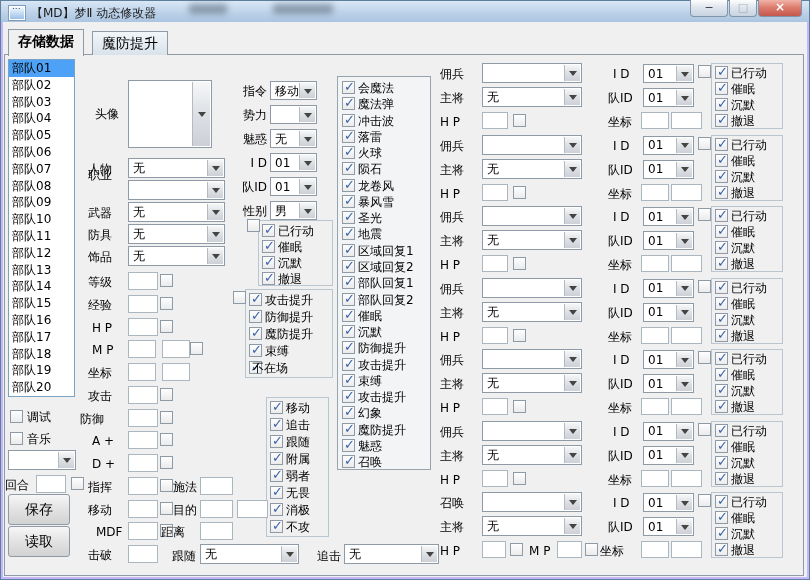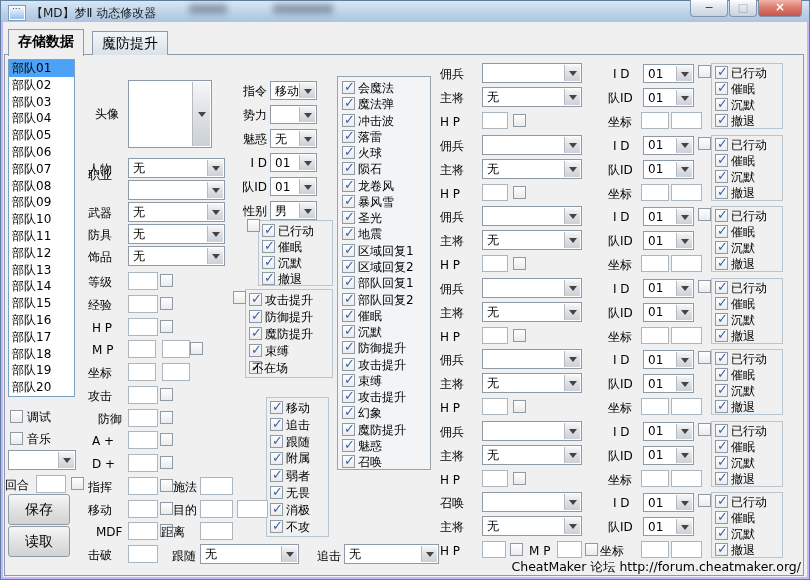--- a/index.html
+++ b/index.html
@@ -108,21 +108,20 @@
   <div class="cb" style="left:71px;top:477px;"></div>
   <div class="pbtn" style="left:8px;top:494px;width:60px;height:29px;line-height:29px;">保存</div>
   <div class="pbtn" style="left:8px;top:526px;width:60px;height:29px;line-height:29px;">读取</div>
 
   <div class="lbl" style="left:95px;top:107px;">头像</div>
   <div class="combo" style="left:128px;top:80px;width:84px;height:68px;">
     <span class="cval"></span>
     <span class="cbtn" style="width:17px;"></span>
   </div>
 
-  <div class="footer">CheatMaker 论坛 http://forum.cheatmaker.org/</div>
 <div class="lbl" style="left: 88px; top: 162px;">人物</div>
     <div class="combo" style="left: 128px; top: 158px; width: 97px; height: 20px;">
       <div class="cval">无</div>
       <div class="cbtn"></div>
     </div>
     <div class="lbl" style="left: 88px; top: 168px;">职业</div>
     <div class="combo" style="left: 128px; top: 180px; width: 97px; height: 20px;">
       <div class="cval"></div>
       <div class="cbtn"></div>
     </div>
@@ -153,21 +152,21 @@
     <div class="lbl" style="left: 92px; top: 343px;">M P</div>
     <div class="fld" style="left: 128px; top: 340px; width: 28px; height: 18px;"></div>
     <div class="fld" style="left: 162px; top: 340px; width: 28px; height: 18px;"></div>
     <div class="cb" style="left: 190px; top: 342px;"></div>
     <div class="lbl" style="left: 88px; top: 366px;">坐标</div>
     <div class="fld" style="left: 128px; top: 363px; width: 28px; height: 18px;"></div>
     <div class="fld" style="left: 162px; top: 363px; width: 28px; height: 18px;"></div>
     <div class="lbl" style="left: 88px; top: 389px;">攻击</div>
     <div class="fld" style="left: 128px; top: 386px; width: 30px; height: 18px;"></div>
     <div class="cb" style="left: 160px; top: 388px;"></div>
-    <div class="lbl" style="left: 98px; top: 412px;">防御</div>
+    <div class="lbl" style="left: 80px; top: 412px;">防御</div>
     <div class="fld" style="left: 128px; top: 409px; width: 30px; height: 18px;"></div>
     <div class="cb" style="left: 160px; top: 411px;"></div>
     <div class="lbl" style="left: 92px; top: 434px;">A +</div>
     <div class="fld" style="left: 128px; top: 431px; width: 30px; height: 18px;"></div>
     <div class="cb" style="left: 160px; top: 433px;"></div>
     <div class="lbl" style="left: 92px; top: 457px;">D +</div>
     <div class="fld" style="left: 128px; top: 454px; width: 30px; height: 18px;"></div>
     <div class="cb" style="left: 160px; top: 456px;"></div>
     <div class="lbl" style="left: 88px; top: 480px;">指挥</div>
     <div class="fld" style="left: 128px; top: 477px; width: 30px; height: 18px;"></div>
@@ -252,21 +251,21 @@
       <div class="lbl" style="left: 6px; top: 71px;">不在场</div>
     </div>
     <div class="grp" style="left: 266px; top: 397px; width: 63px; height: 140px;">
       <div class="cb on" style="left: 3px; top: 3px;"></div>
       <div class="lbl" style="left: 19px; top: 3px;">移动</div>
       <div class="cb on" style="left: 3px; top: 20px;"></div>
       <div class="lbl" style="left: 19px; top: 20px;">追击</div>
       <div class="cb on" style="left: 3px; top: 37px;"></div>
       <div class="lbl" style="left: 19px; top: 37px;">跟随</div>
       <div class="cb on" style="left: 3px; top: 54px;"></div>
-      <div class="lbl" style="left: 19px; top: 54px; font-family: Liberation Mono, monospace;">附属</div>
+      <div class="lbl" style="left: 19px; top: 54px;">附属</div>
       <div class="cb on" style="left: 3px; top: 71px;"></div>
       <div class="lbl" style="left: 19px; top: 71px;">弱者</div>
       <div class="cb on" style="left: 3px; top: 88px;"></div>
       <div class="lbl" style="left: 19px; top: 88px;">无畏</div>
       <div class="cb on" style="left: 3px; top: 105px;"></div>
       <div class="lbl" style="left: 19px; top: 105px;">消极</div>
       <div class="cb on" style="left: 3px; top: 122px;"></div>
       <div class="lbl" style="left: 19px; top: 122px;">不攻</div>
     </div>
     <div class="skillbox" style="left: 337px; top: 76px; width: 94px; height: 394px;">

